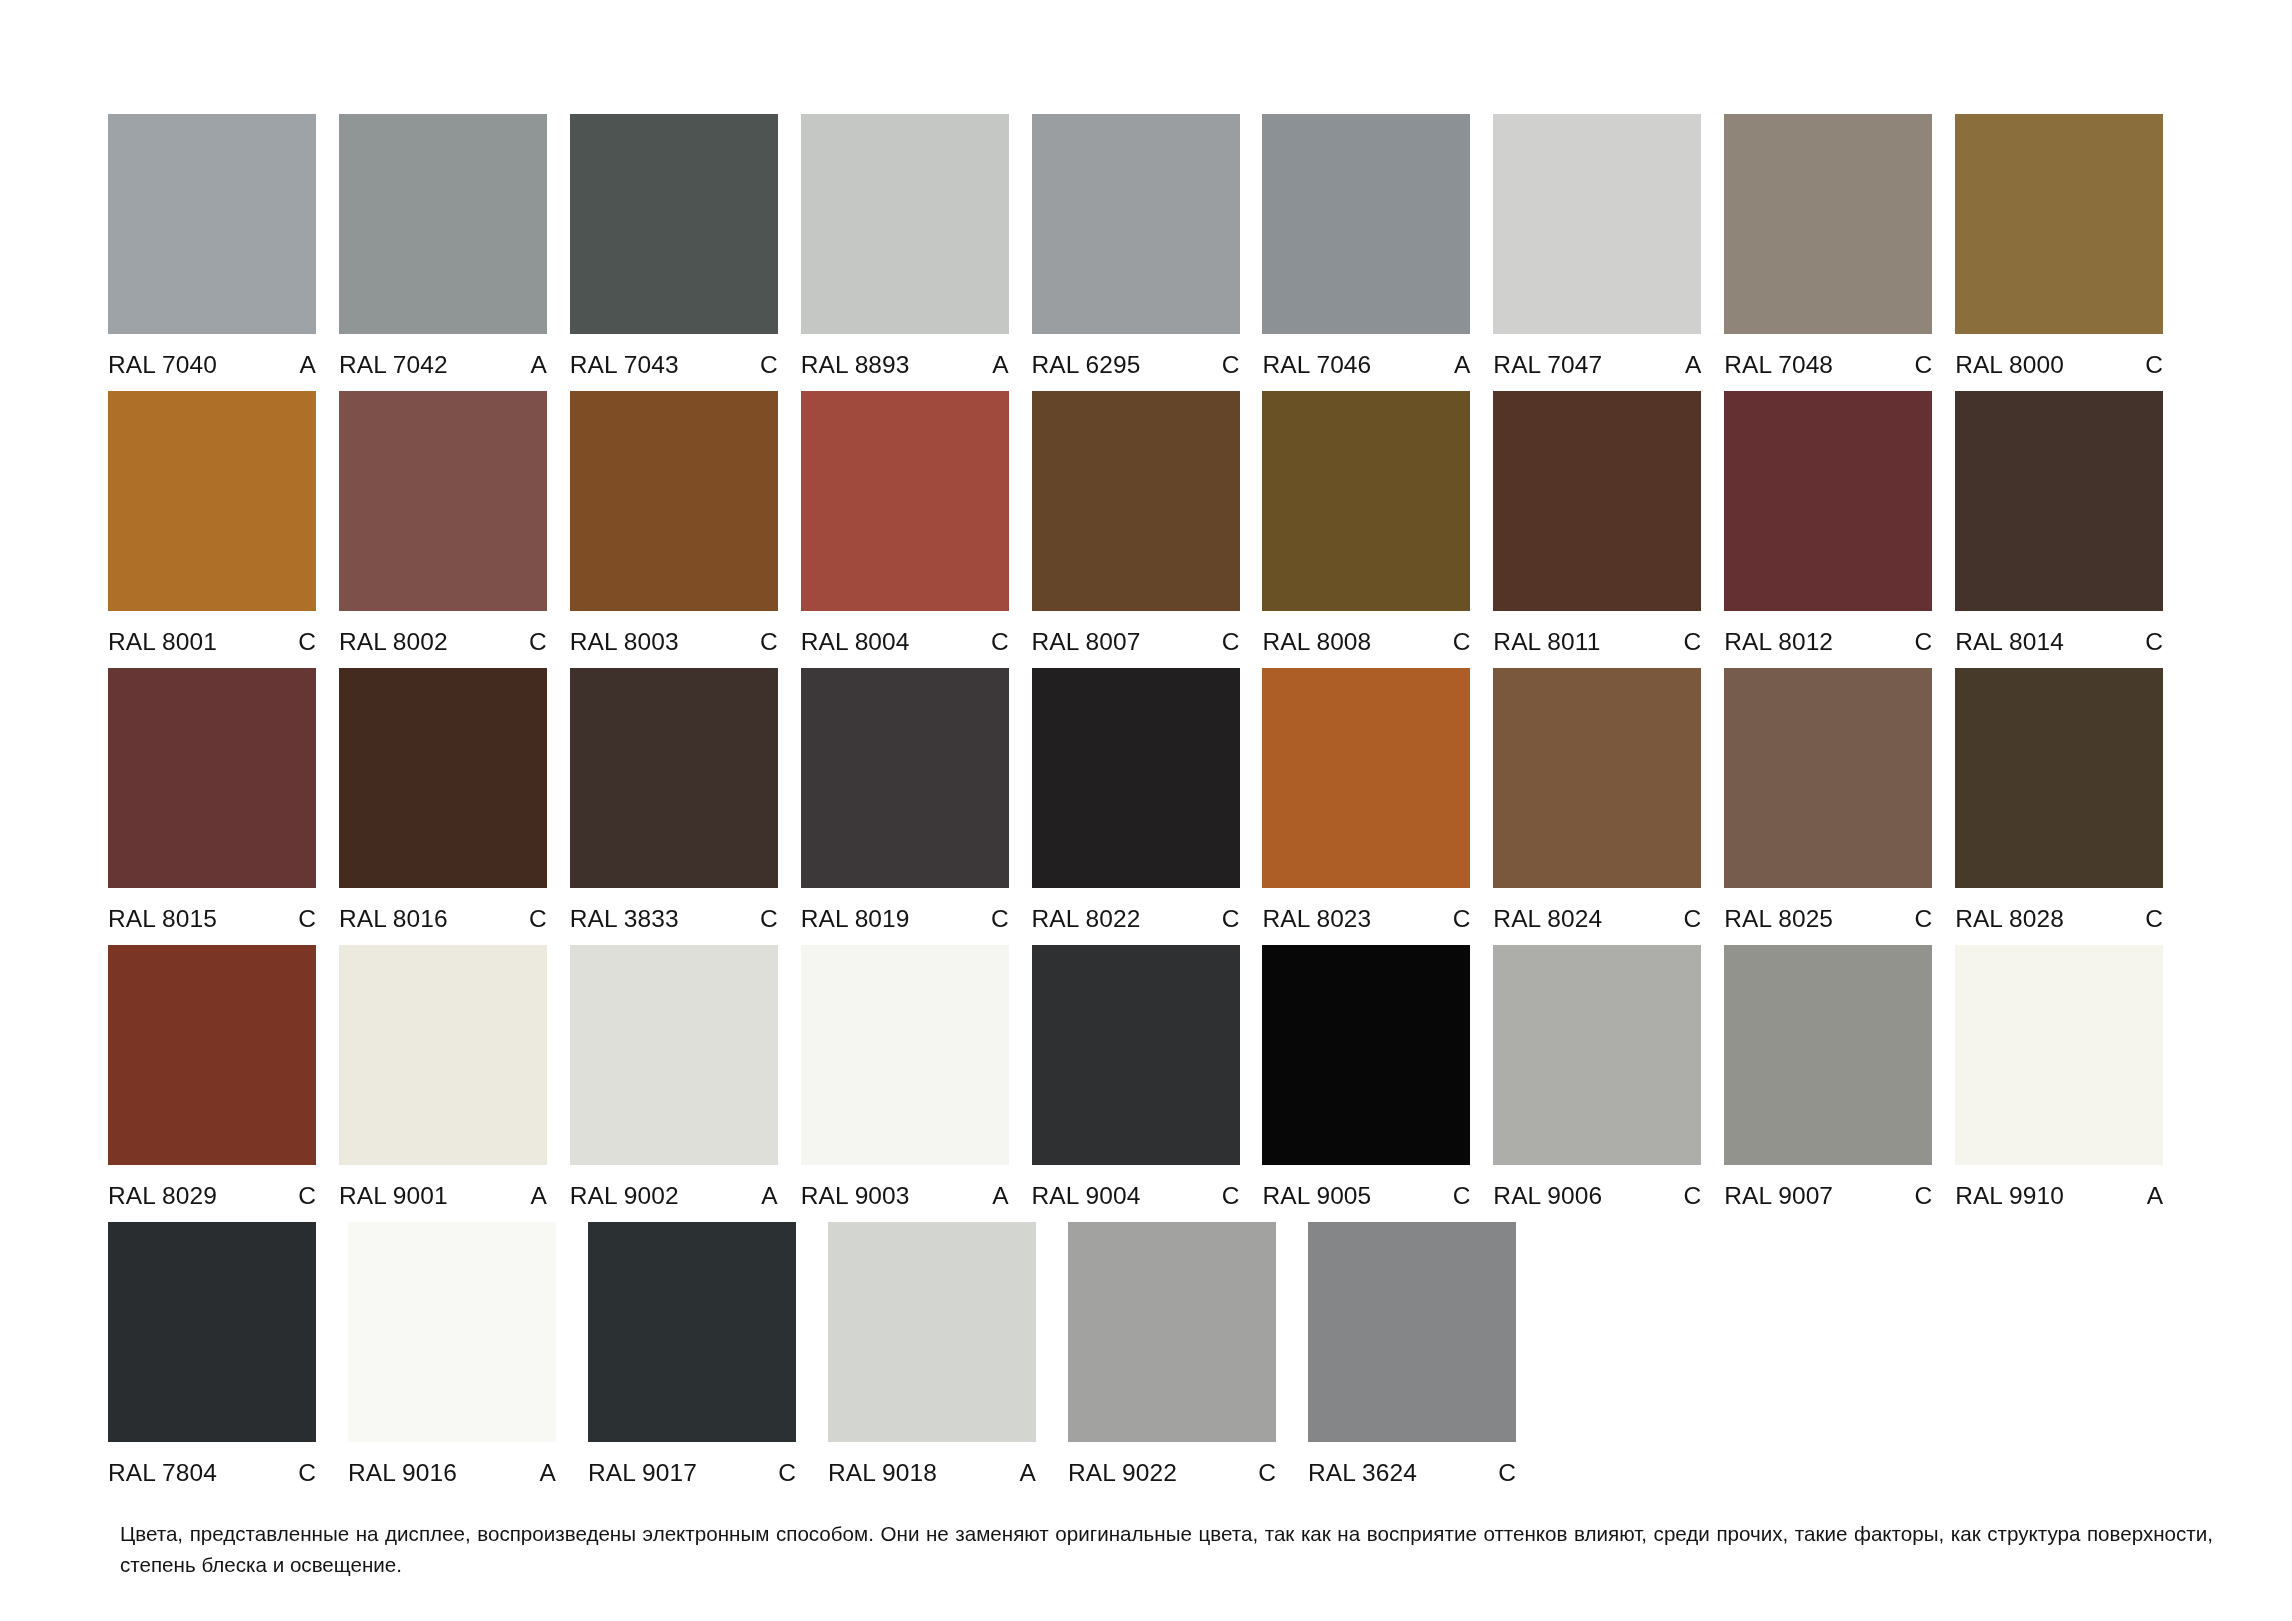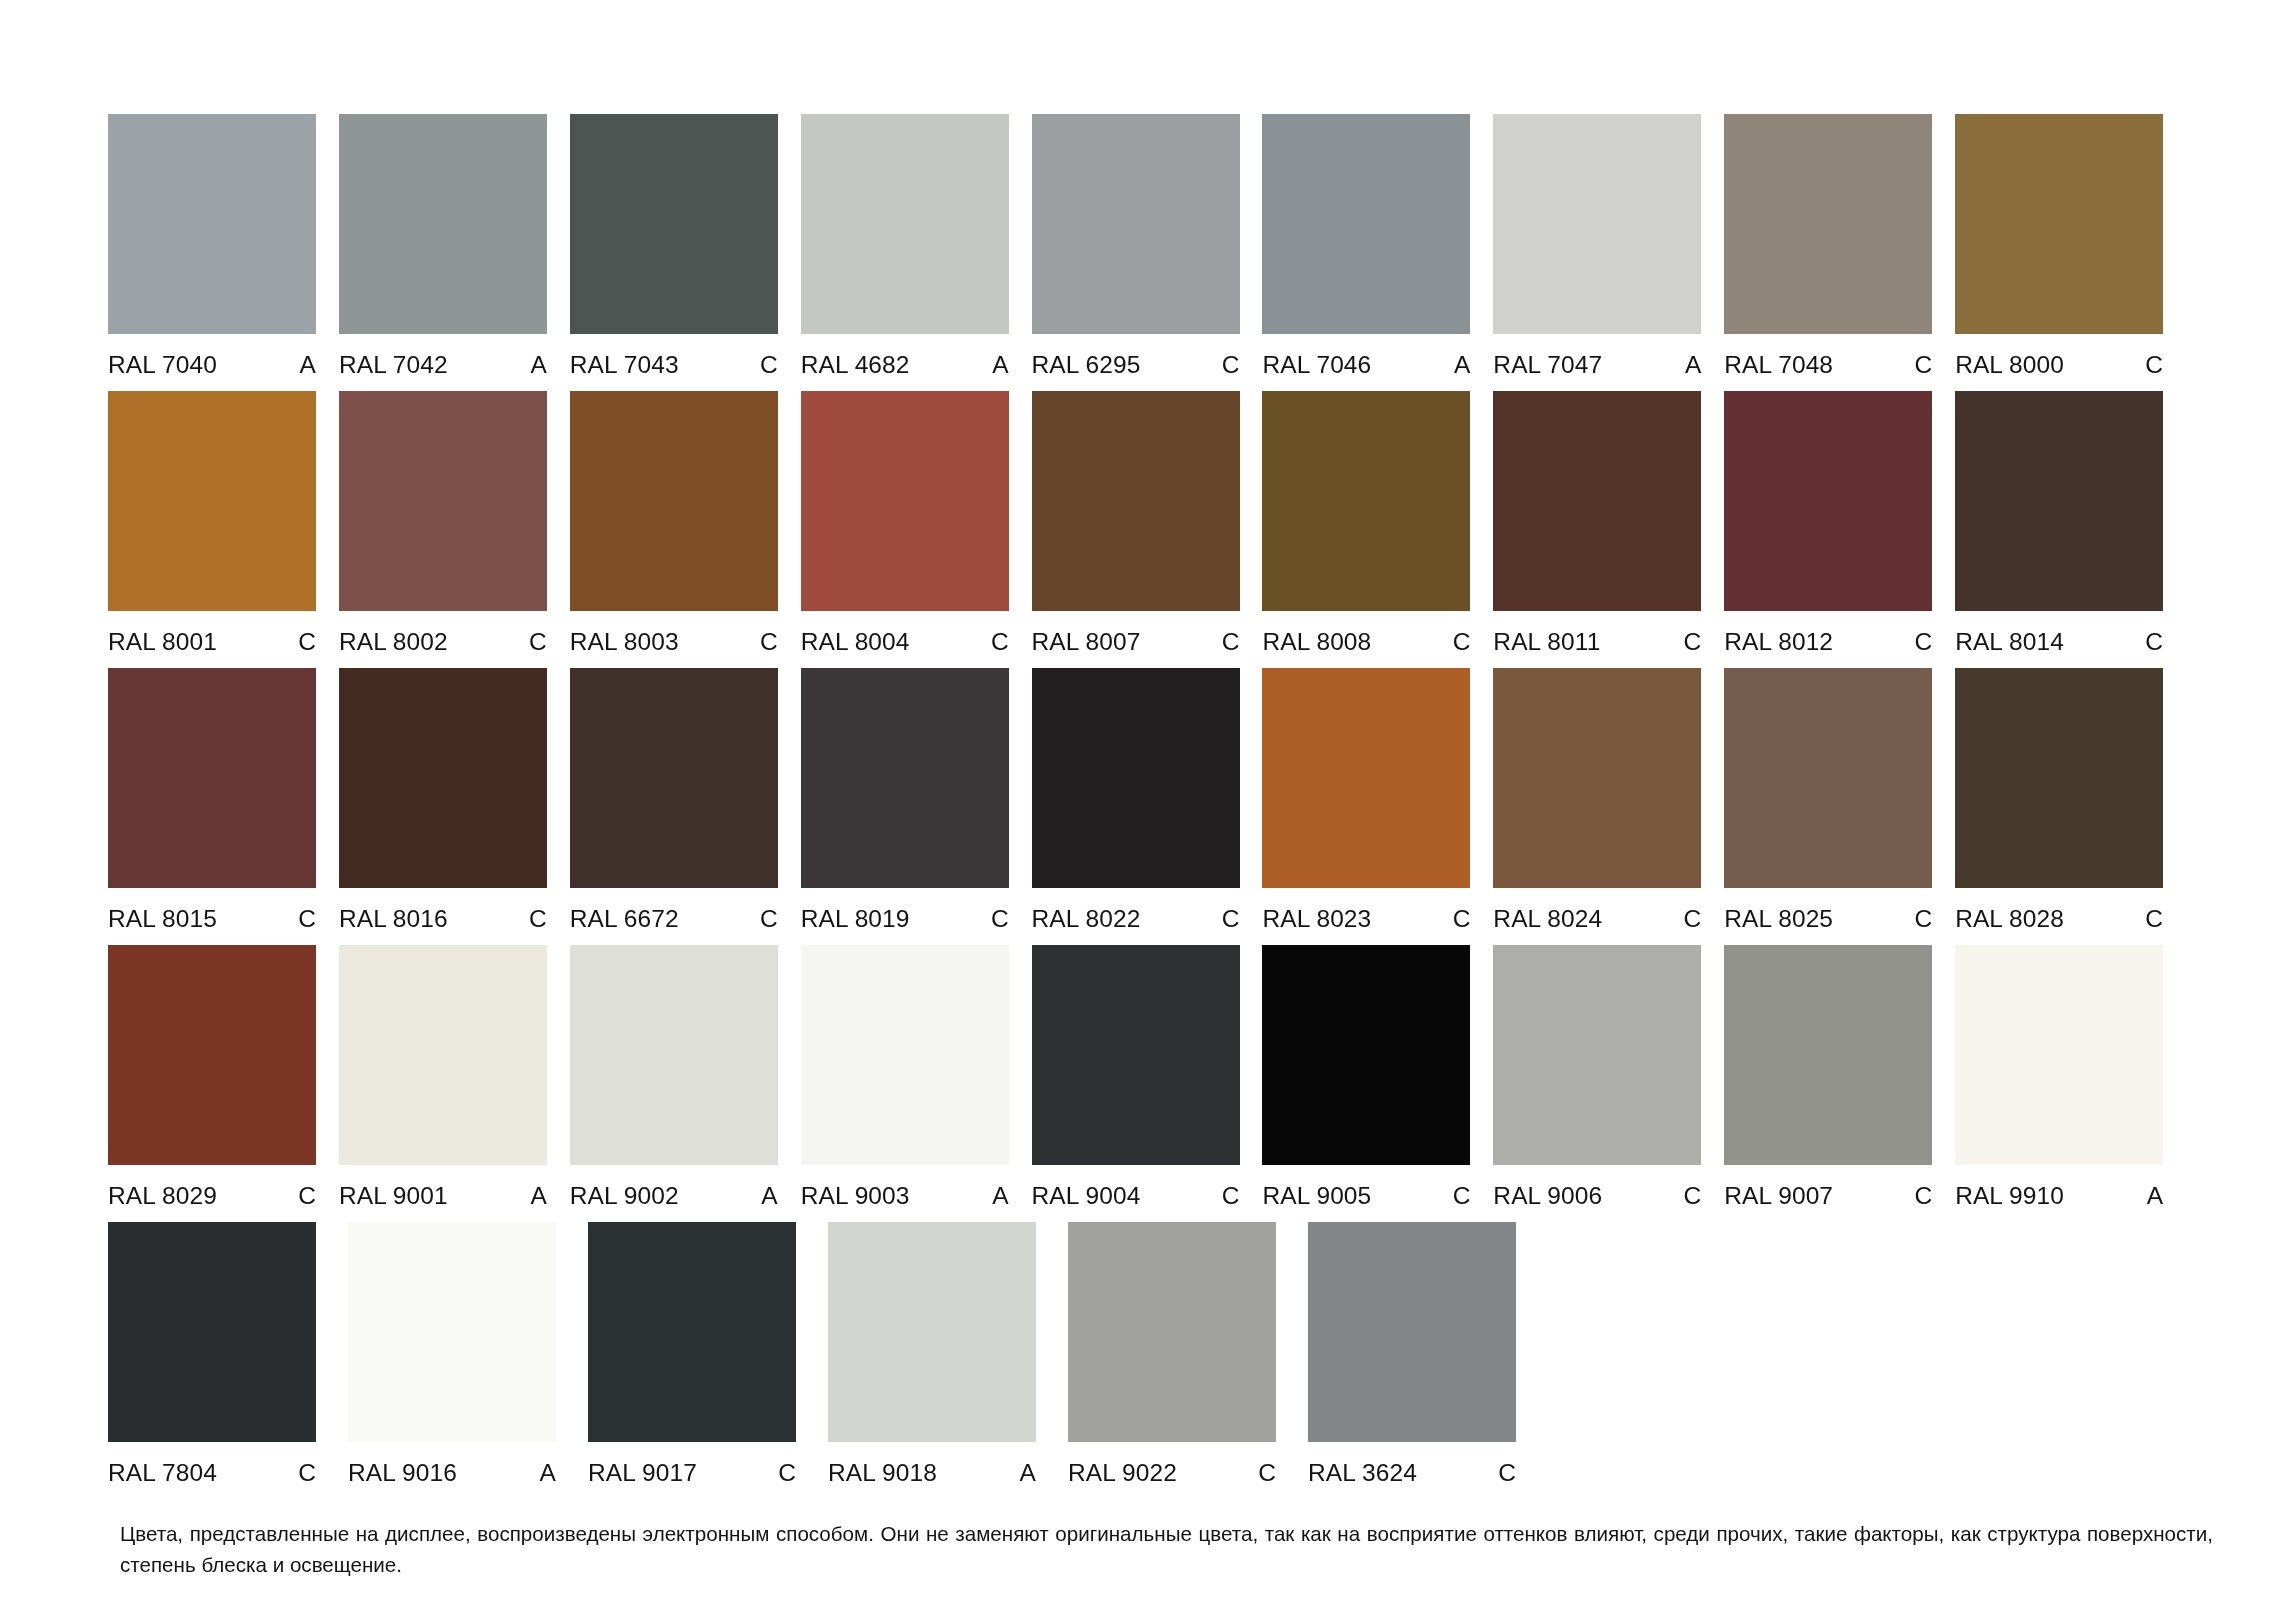--- a/index.html
+++ b/index.html
@@ -105,21 +105,21 @@
         <div class="swatch-cell">
           <div class="swatch-chip" style="background-color: rgb(78, 84, 82);"></div>
           <div class="swatch-caption">
             <span class="swatch-code">RAL 7043</span>
             <span class="swatch-group">C</span>
           </div>
         </div>
         <div class="swatch-cell">
           <div class="swatch-chip" style="background-color: rgb(197, 199, 196);"></div>
           <div class="swatch-caption">
-            <span class="swatch-code">RAL 4682</span>
+            <span class="swatch-code">RAL 8893</span>
             <span class="swatch-group">A</span>
           </div>
         </div>
         <div class="swatch-cell">
           <div class="swatch-chip" style="background-color: rgb(154, 158, 161);"></div>
           <div class="swatch-caption">
             <span class="swatch-code">RAL 6295</span>
             <span class="swatch-group">C</span>
           </div>
         </div>
@@ -228,21 +228,21 @@
         <div class="swatch-cell">
           <div class="swatch-chip" style="background-color: rgb(68, 43, 32);"></div>
           <div class="swatch-caption">
             <span class="swatch-code">RAL 8016</span>
             <span class="swatch-group">C</span>
           </div>
         </div>
         <div class="swatch-cell">
           <div class="swatch-chip" style="background-color: rgb(62, 48, 43);"></div>
           <div class="swatch-caption">
-            <span class="swatch-code">RAL 6672</span>
+            <span class="swatch-code">RAL 3833</span>
             <span class="swatch-group">C</span>
           </div>
         </div>
         <div class="swatch-cell">
           <div class="swatch-chip" style="background-color: rgb(60, 56, 57);"></div>
           <div class="swatch-caption">
             <span class="swatch-code">RAL 8019</span>
             <span class="swatch-group">C</span>
           </div>
         </div>

